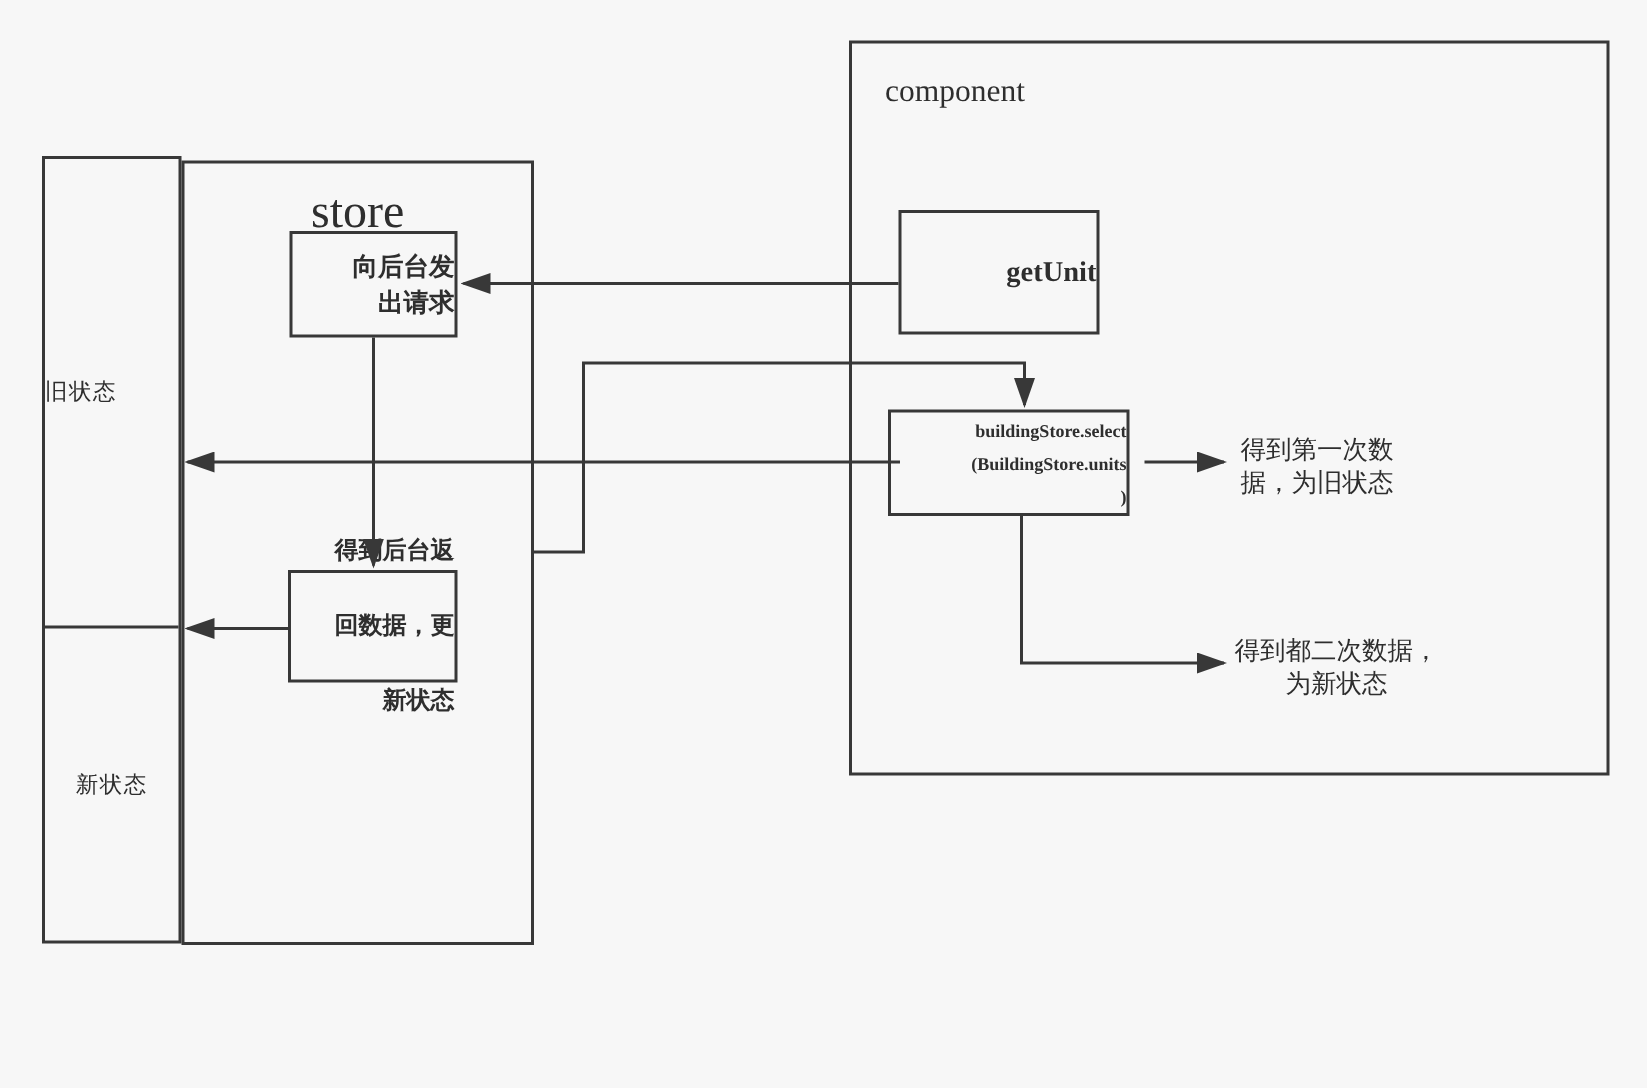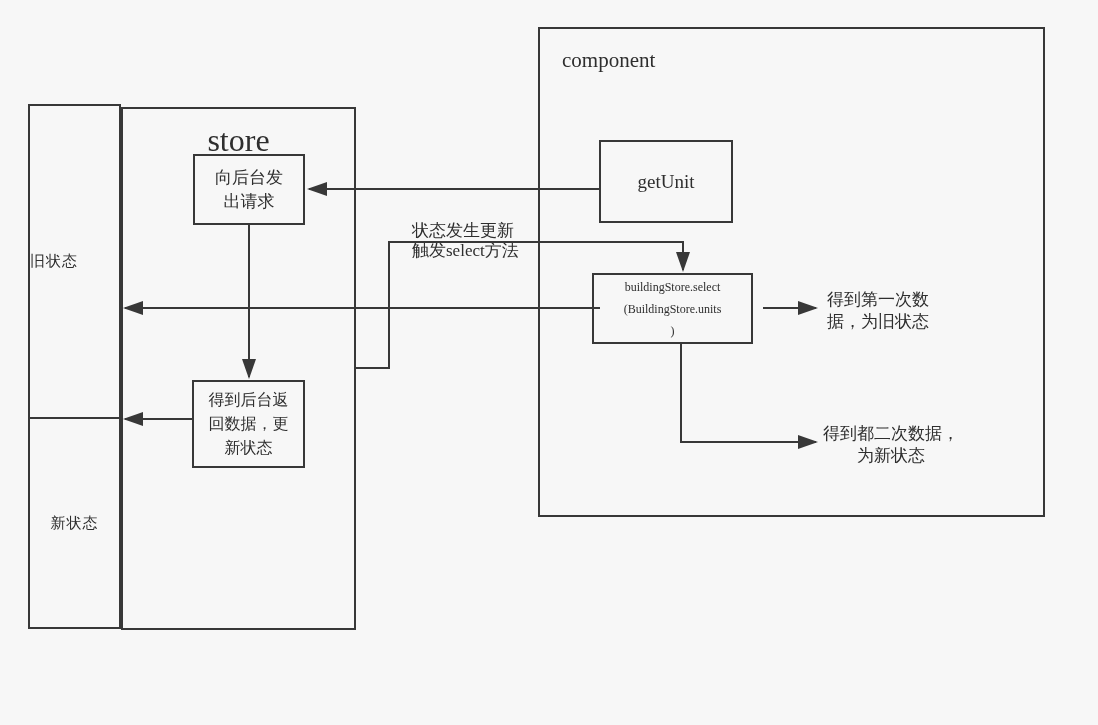--- a/index.html
+++ b/index.html
@@ -10,34 +10,34 @@
   *{margin:0;padding:0;box-sizing:border-box;}
   html,body{background:var(--bg);}
   body{font-family:"Liberation Serif","DejaVu Serif",serif;color:var(--text);}
   .canvas{
     position:relative;width:1098px;height:725px;background:var(--bg);overflow:hidden;
   }
   .box{
     position:absolute;border:2px solid var(--line);background:transparent;
   }
   .center-col{
-    display:flex;flex-direction:column;align-items:center;justify-content:center;text-align:center;
+    display:flex;flex-direction:column;align-items:flex-end;justify-content:center;text-align:center;font-weight:bold;
   }
   
   .state-box{left:28px;top:104px;width:93px;height:525px;display:flex;flex-direction:column;}
   .state-region-old{height:313px;border-bottom:2px solid var(--line);display:flex;align-items:center;justify-content:flex-start;}
   .state-region-new{flex:1;display:flex;align-items:center;justify-content:center;}
   .state-label{font-size:15px;letter-spacing:1px;}
   
   .store-box{left:121px;top:107px;width:235px;height:523px;}
   .store-title{position:absolute;left:0;right:0;top:13px;text-align:center;font-size:32px;}
   .request-box{left:193px;top:154px;width:112px;height:71px;font-size:17px;line-height:24px;}
-  .receive-box{left:192px;top:380px;width:113px;height:88px;font-size:16px;line-height:24px;}
+  .receive-box{left:192px;top:380px;width:113px;height:75px;font-size:16px;line-height:24px;gap:26px;}
   
-  .component-box{left:538px;top:27px;width:507px;height:490px;}
+  .component-box{left:566px;top:27px;width:507px;height:490px;}
   .component-title{position:absolute;left:22px;top:19px;font-size:21px;}
   .getunit-box{left:599px;top:140px;width:134px;height:83px;font-size:19px;}
   .select-box{left:592px;top:273px;width:161px;height:71px;font-size:12px;line-height:22px;}
   
   .note{position:absolute;font-size:17px;line-height:20px;}
   .update-note{left:412px;top:221px;width:140px;text-align:left;}
   .first-data-note{left:827px;top:289px;width:122px;line-height:22px;text-align:left;}
   .second-data-note{left:820px;top:423px;width:142px;line-height:22px;text-align:center;}
   
   .arrows{position:absolute;left:0;top:0;width:1098px;height:725px;pointer-events:none;}
@@ -79,24 +79,20 @@
   <div class="box center-col getunit-box">
     <div>getUnit</div>
   </div>
 
   <div class="box center-col select-box">
     <div>buildingStore.select</div>
     <div>(BuildingStore.units</div>
     <div>)</div>
   </div>
 
-  <div class="note update-note">
-    <div>状态发生更新</div>
-    <div>触发select方法</div>
-  </div>
 
   <div class="note first-data-note">
     <div>得到第一次数</div>
     <div>据，为旧状态</div>
   </div>
 
   <div class="note second-data-note">
     <div>得到都二次数据，</div>
     <div>为新状态</div>
   </div>

